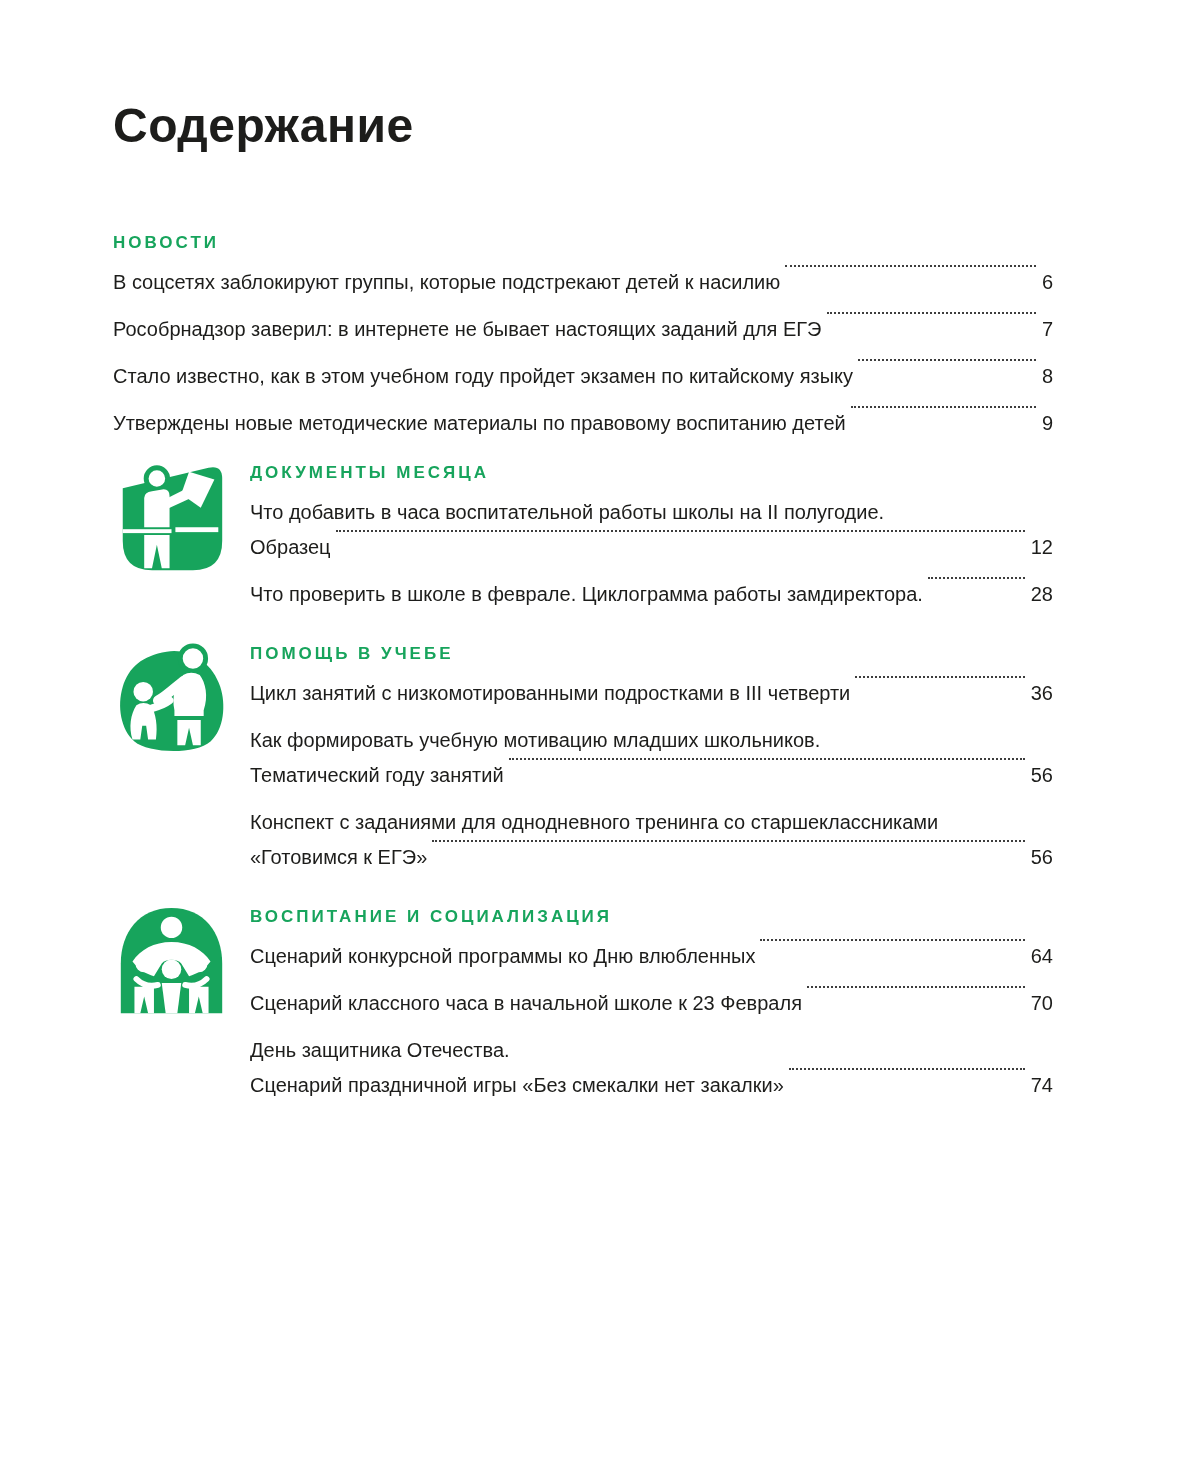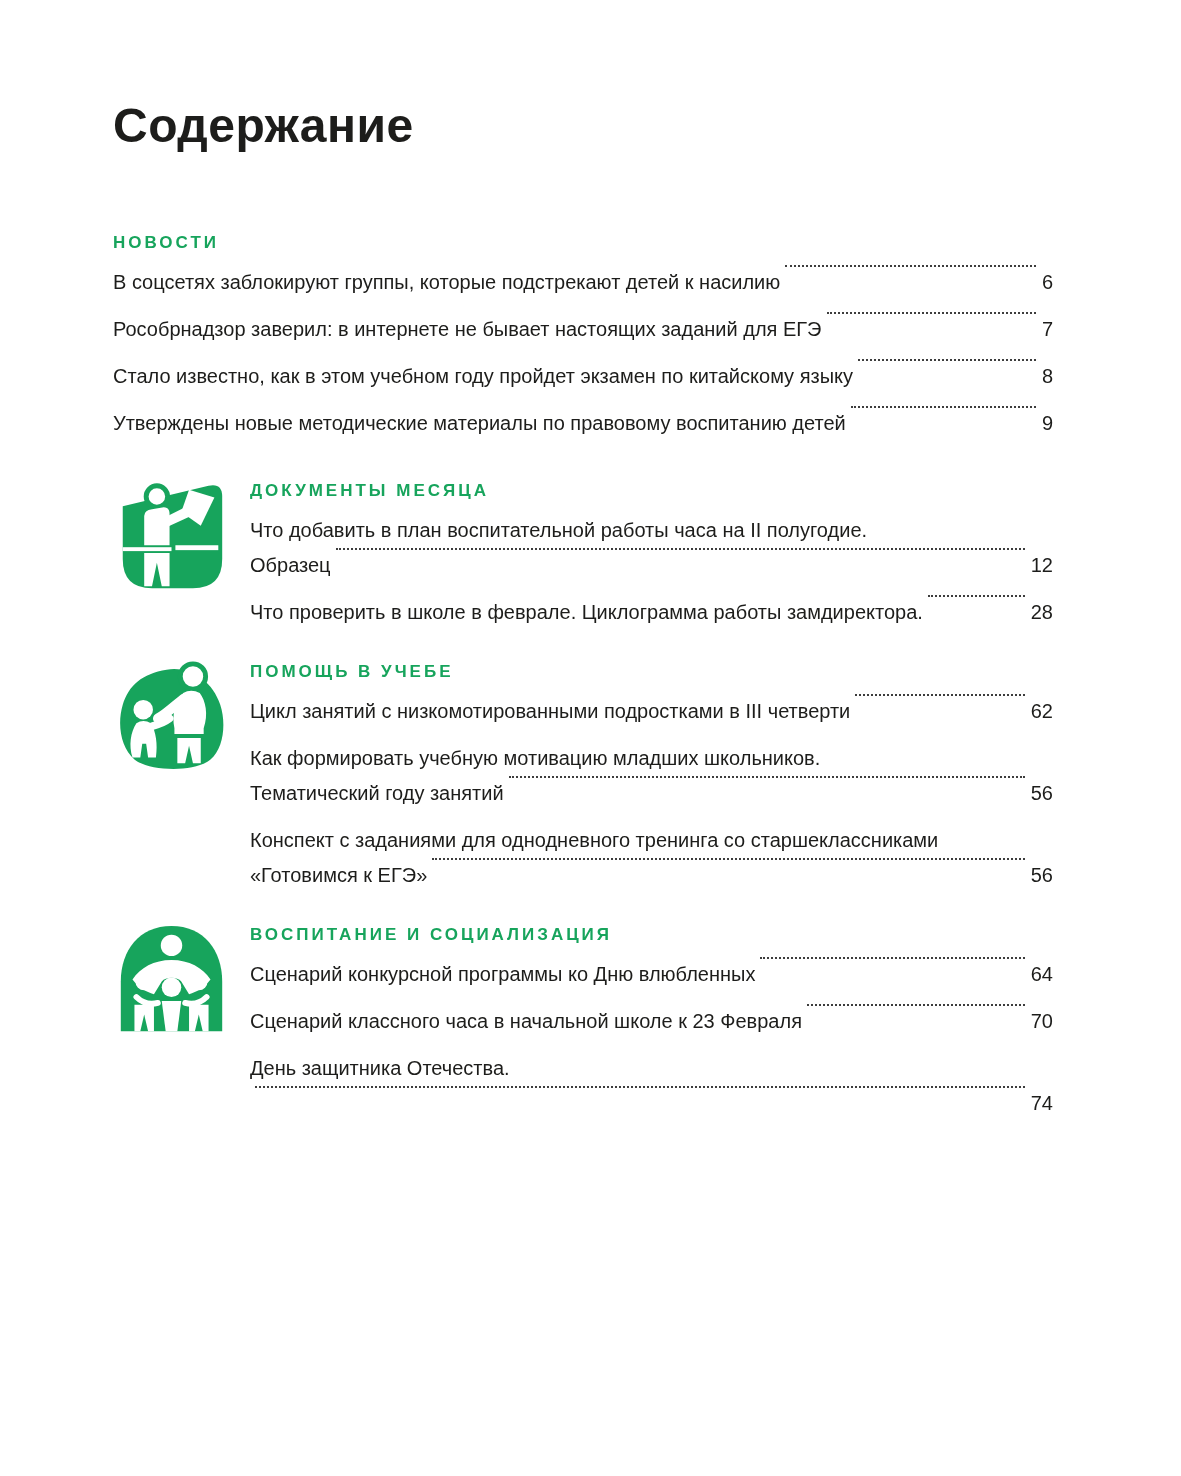--- a/index.html
+++ b/index.html
@@ -42,21 +42,21 @@
   }
   .toc-text { white-space: nowrap; }
   .leader {
     flex: 1 1 auto;
     min-width: 24px;
     border-bottom: 2.6px dotted #3d3d3d;
     margin: 0 6px 6px 5px;
   }
   .toc-page { flex: none; font-size: 20px; }
   .icon-section { display: flex; margin-top: 30px; }
-  .icon-section.first { margin-top: 38px; }
+  .icon-section.first { margin-top: 20px; }
   .icon-col {
     flex: none;
     width: 117px;
     margin-right: 20px;
     margin-top: -2px;
     color: var(--accent, #17a45c);
   }
   .icon-col svg { display: block; width: 117px; height: 117px; }
   .section-body { flex: 1 1 auto; min-width: 0; padding-top: 2px; }
 </style>
@@ -110,21 +110,21 @@
           <path fill="#ffffff" d="M70 36 L78 13 L104 21 L90 50 Z"></path>
           <rect x="10" y="72" width="50" height="4" fill="#ffffff"></rect>
           <rect x="64" y="70" width="44" height="5" fill="#ffffff"></rect>
           <path fill="#ffffff" d="M32 78 L58 78 L58 112 L50 112 L45 88 L40 112 L32 112 Z"></path>
         </svg>
       </div>
       <div class="section-body">
         <h2 class="section-title">ДОКУМЕНТЫ МЕСЯЦА</h2>
         <div class="toc-item">
           <div class="toc-line">
-            <span class="toc-text">Что добавить в план воспитательной работы часа на II полугодие.</span>
+            <span class="toc-text">Что добавить в часа воспитательной работы школы на II полугодие.</span>
           </div>
           <div class="toc-line">
             <span class="toc-text">Образец</span>
             <span class="leader"></span>
             <span class="toc-page">12</span>
           </div>
         </div>
         <div class="toc-item">
           <div class="toc-line">
             <span class="toc-text">Что проверить в школе в феврале. Циклограмма работы замдиректора.</span>
@@ -147,21 +147,21 @@
           <path fill="#ffffff" d="M24 67 C18 76 16 90 20 102 L28 102 L30 88 L34 88 L36 102 L44 102 C46 88 44 76 39 67 Q31 62 24 67 Z"></path>
           <path fill="none" stroke="#ffffff" stroke-width="8" stroke-linecap="round" d="M40 70 C48 68 54 65 58 62"></path>
         </svg>
       </div>
       <div class="section-body">
         <h2 class="section-title">ПОМОЩЬ В УЧЕБЕ</h2>
         <div class="toc-item">
           <div class="toc-line">
             <span class="toc-text">Цикл занятий с низкомотированными подростками в III четверти</span>
             <span class="leader"></span>
-            <span class="toc-page">62</span>
+            <span class="toc-page">36</span>
           </div>
         </div>
         <div class="toc-item">
           <div class="toc-line">
             <span class="toc-text">Как формировать учебную мотивацию младших школьников.</span>
           </div>
           <div class="toc-line">
             <span class="toc-text">Тематический году занятий</span>
             <span class="leader"></span>
             <span class="toc-page">56</span>
@@ -210,20 +210,21 @@
             <span class="toc-text">Сценарий классного часа в начальной школе к 23 Февраля</span>
             <span class="leader"></span>
             <span class="toc-page">70</span>
           </div>
         </div>
         <div class="toc-item">
           <div class="toc-line">
             <span class="toc-text">День защитника Отечества.</span>
           </div>
           <div class="toc-line">
+            <span class="toc-text">Сценарий праздничной игры «Без смекалки нет закалки»</span>
             <span class="leader"></span>
             <span class="toc-page">74</span>
           </div>
         </div>
       </div>
     </section>
 
   </div>
 </div>
 

